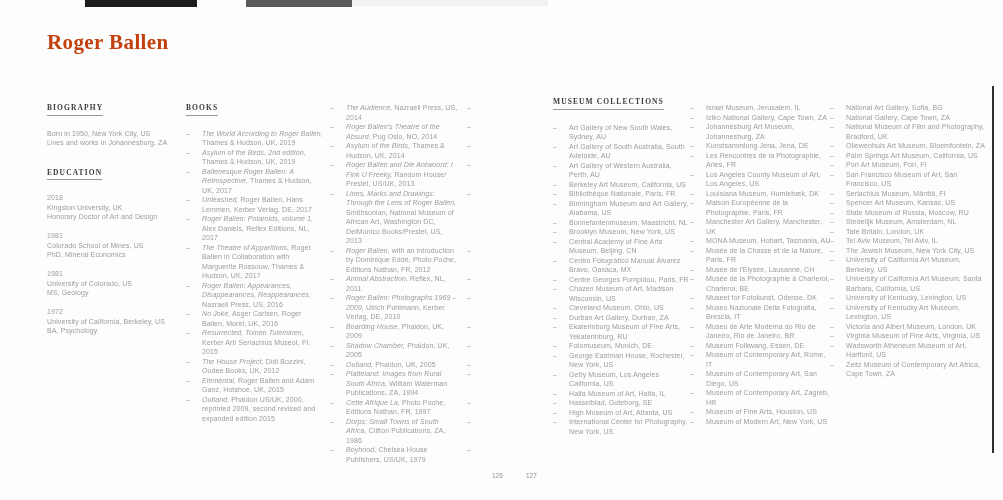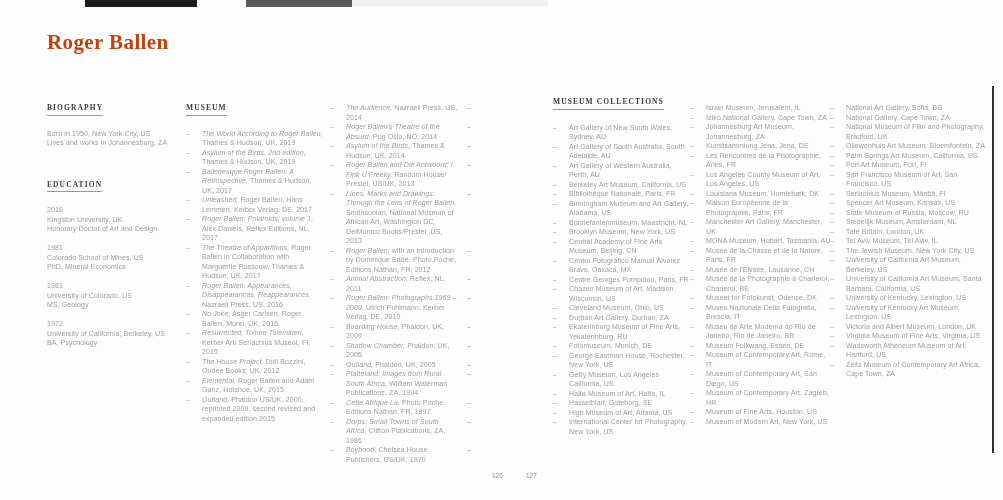--- a/index.html
+++ b/index.html
@@ -21,21 +21,21 @@
     position:absolute;font-size:7px;line-height:9.5px;color:#9c9c9c;letter-spacing:.1px;
   }
   .hdr{
     display:inline-block;
     font-family:"Liberation Serif",serif;font-weight:bold;font-size:7.5px;
     letter-spacing:1.1px;color:#3d3d3d;
     border-bottom:1px solid #999;padding-bottom:2px;margin-bottom:13px;
   }
   .line{white-space:nowrap;}
   .edu-group{margin-bottom:9.5px;}
-  #edu-header{margin-top:32px;}
+  #edu-header{margin-top:20px;}
   .entry{position:relative;padding-left:16px;}
   .entry::before{content:"\2013";position:absolute;left:0;top:0;}
   .trail > .entry::after{content:"\2013";position:absolute;left:137px;top:0;}
   .entry i{font-style:italic;}
   #col-bio{left:47px;top:103px;width:150px;}
   #col-books1{left:186px;top:103px;width:138px;}
   #col-books2{left:330px;top:103px;width:130px;}
   #col-m1{left:553px;top:97px;width:136px;}
   #col-m2{left:690px;top:103px;width:142px;}
   #col-m3{left:830px;top:103px;width:158px;}
@@ -80,21 +80,21 @@
         </div>
         <div class="edu-group">
           <div class="line">1972</div>
           <div class="line">University of California, Berkeley, US</div>
           <div class="line">BA, Psychology</div>
         </div>
       </div>
   </div>
 
   <div class="col" id="col-books1">
-    <span class="hdr">MUSEUM</span>
+    <span class="hdr">BOOKS</span>
     <div id="books-col1">
         <div class="entry"><i>The World According to Roger Ballen,</i> Thames &amp; Hudson, UK, 2019</div>
         <div class="entry"><i>Asylum of the Birds, 2nd edition,</i> Thames &amp; Hudson, UK, 2019</div>
         <div class="entry"><i>Ballenesque Roger Ballen: A Retrospective,</i> Thames &amp; Hudson, UK, 2017</div>
         <div class="entry"><i>Unleashed,</i> Roger Ballen, Hans Lemmen, Kerber Verlag, DE, 2017</div>
         <div class="entry"><i>Roger Ballen: Polaroids, volume 1,</i> Alex Daniels, Reflex Editions, NL, 2017</div>
         <div class="entry"><i>The Theatre of Apparitions,</i> Roger Ballen in Collaboration with Marguerite Rossouw, Thames &amp; Hudson, UK, 2017</div>
         <div class="entry"><i>Roger Ballen: Appearances, Disappearances, Reappearances,</i> Nazraeli Press, US, 2016</div>
         <div class="entry"><i>No Joke,</i> Asger Carlsen, Roger Ballen, Morel, UK, 2016</div>
         <div class="entry"><i>Resurrected, Toinen Tuleminen,</i> Kerber Art/ Serlachius Museot, FI, 2015</div>

